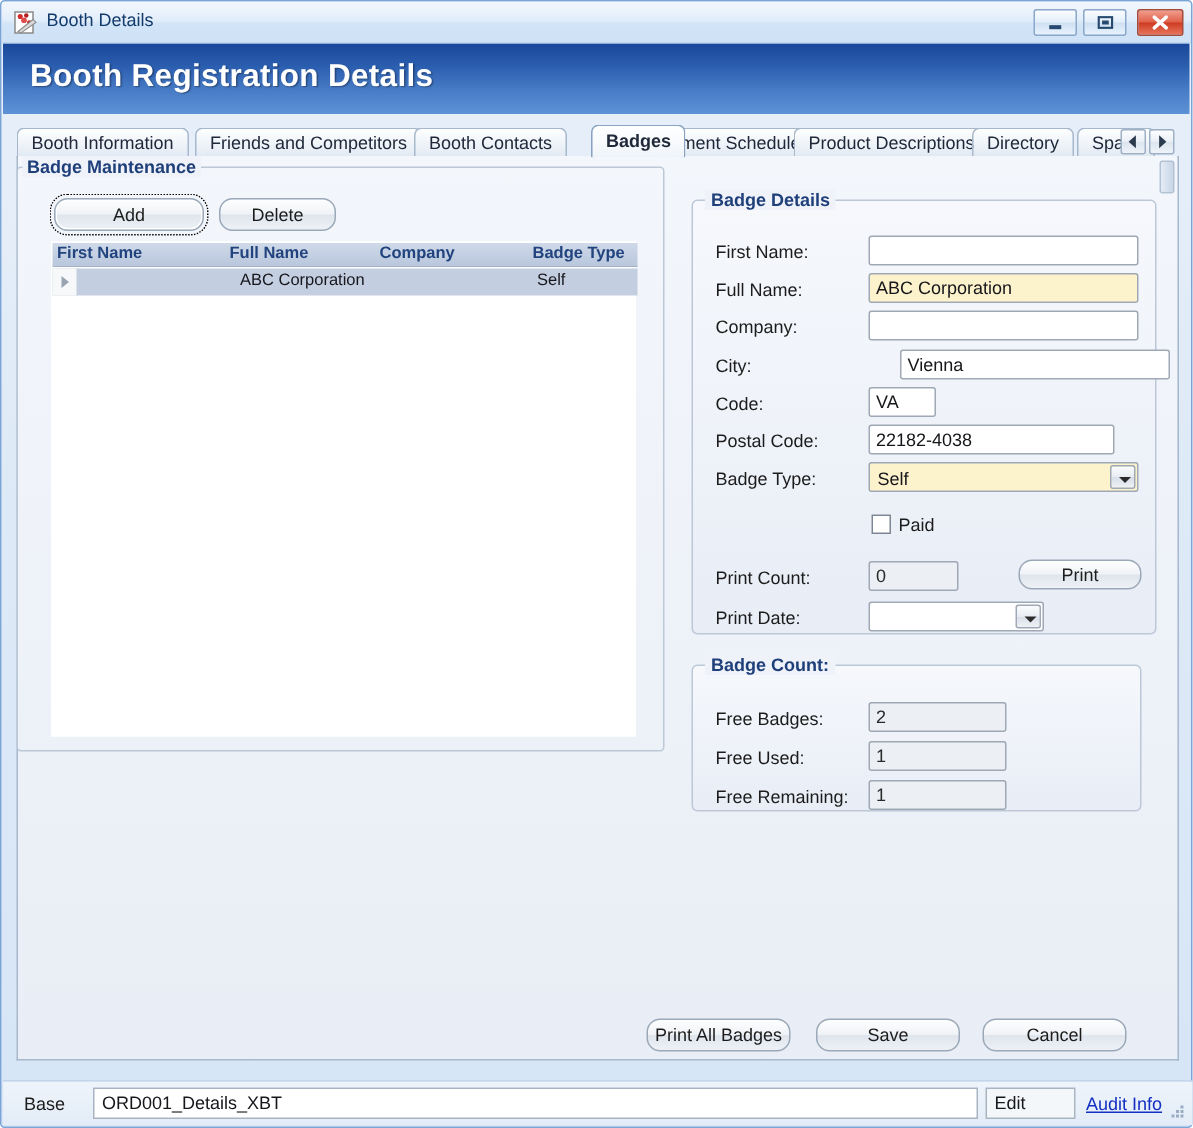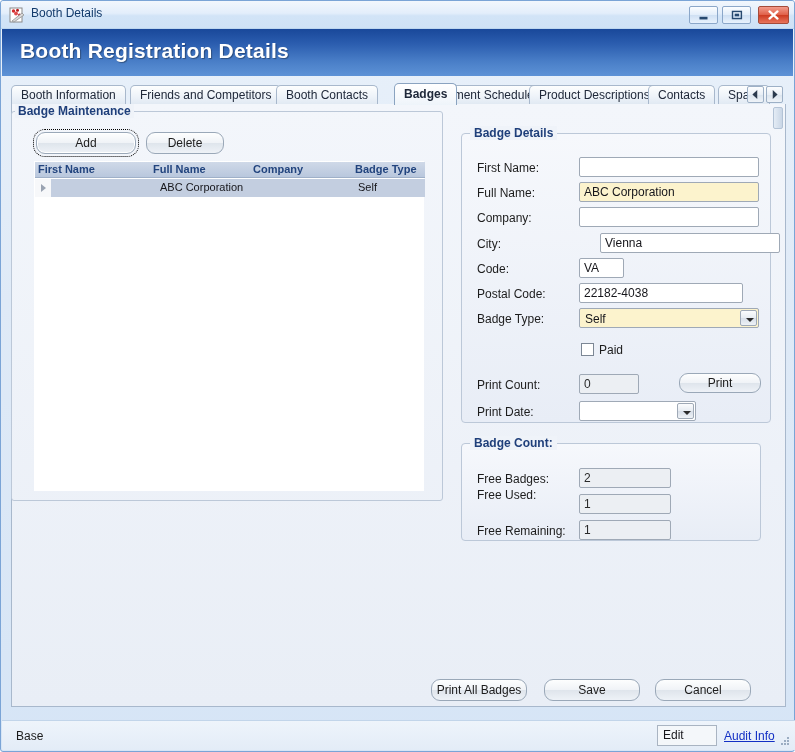--- a/index.html
+++ b/index.html
@@ -355,21 +355,21 @@
     </div>
   </div>
 
   <div id="tabstrip">
     <div class="tab" style="left:0px;">Booth Information</div>
     <div class="tab" style="left:119px;">Friends and Competitors</div>
     <div class="tab" style="left:265px;">Booth Contacts</div>
     <div class="tab selected" style="left:361px;margin-left:22px;">Badges</div>
     <div class="tab" style="left:412px;">Payment Schedule</div>
     <div class="tab" style="left:518px;">Product Descriptions</div>
-    <div class="tab" style="left:637px;">Contacts</div>
+    <div class="tab" style="left:637px;">Directory</div>
     <div class="tab" style="left:707px;width:52px;overflow:hidden;">Space</div>
 
     <div class="tabscroll" style="left:736px;">
       <svg viewBox="0 0 17 17" style="width:100%;height:100%;">
           <path d="M10.5 3.5 L5 8.5 L10.5 13.5 Z" fill="#2b3a4d"></path>
         </svg>
     </div>
     <div class="tabscroll" style="left:755px;">
       <svg viewBox="0 0 17 17" style="width:100%;height:100%;">
           <path d="M6.5 3.5 L12 8.5 L6.5 13.5 Z" fill="#2b3a4d"></path>
@@ -449,32 +449,33 @@
       </span>
   </div>
 
   <div class="groupbox" style="left:460px;top:442px;width:300px;height:98px;">
     <div class="grouptitle">Badge Count:</div>
   </div>
 
   <div class="fld-label" style="left:476px;top:471px;">Free Badges:</div>
   <div class="textbox readonly" style="left:578px;top:467px;width:92px;">2</div>
 
-  <div class="fld-label" style="left:476px;top:487px;">Free  Used:</div>
+  <div class="fld-label" style="left:476px;top:497px;">Free  Used:</div>
   <div class="textbox readonly" style="left:578px;top:493px;width:92px;">1</div>
 
   <div class="fld-label" style="left:476px;top:523px;">Free Remaining:</div>
   <div class="textbox readonly" style="left:578px;top:519px;width:92px;">1</div>
 
   <div class="btn" id="btn-printall">Print All Badges</div>
   <div class="btn" id="btn-save">Save</div>
   <div class="btn" id="btn-cancel">Cancel</div>
 
   <div id="statusbar">
     <div id="sb-base-label">Base</div>
+    <div id="sb-base-value">ORD001_Details_XBT</div>
     <div id="sb-edit">Edit</div>
     <div id="sb-audit">Audit Info</div>
     <svg id="sb-grip" viewBox="0 0 12 12">
       <rect x="8" y="2" width="2" height="2" fill="#9badc2"></rect>
       <rect x="5" y="5" width="2" height="2" fill="#9badc2"></rect>
       <rect x="8" y="5" width="2" height="2" fill="#9badc2"></rect>
       <rect x="2" y="8" width="2" height="2" fill="#9badc2"></rect>
       <rect x="5" y="8" width="2" height="2" fill="#9badc2"></rect>
       <rect x="8" y="8" width="2" height="2" fill="#9badc2"></rect>
     </svg>

